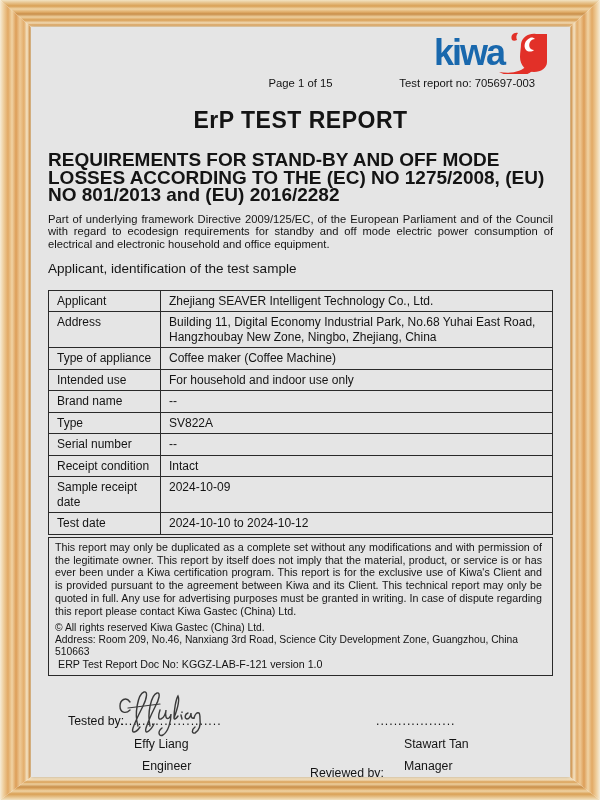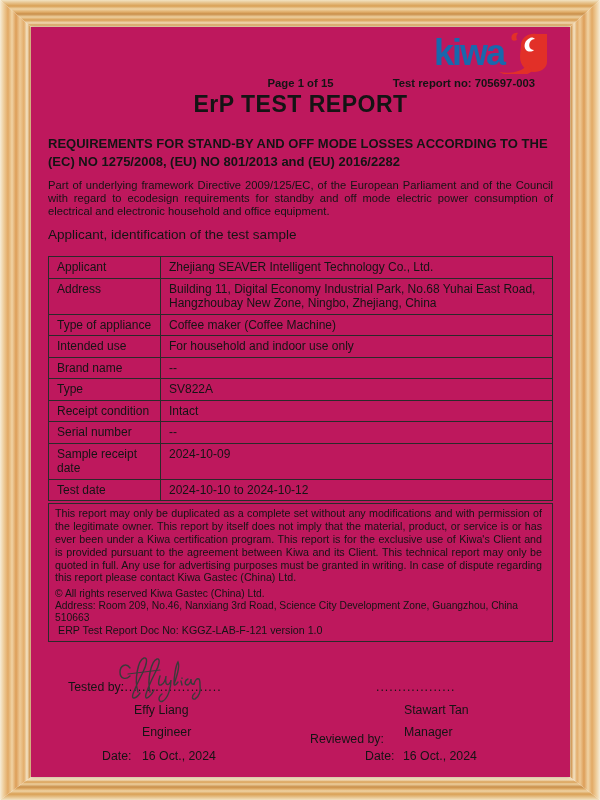--- a/index.html
+++ b/index.html
@@ -34,38 +34,38 @@
     clip-path: polygon(0 0, 100% 27px, 100% calc(100% - 23px), 0 100%); }
   .frame-right { top: 0; bottom: 0; right: 0; width: 30px;
     background: linear-gradient(to left,
       #f6ecd6 0px, #eecb97 4px, #e2a964 8px, #f0d3a4 12px, #dd9e58 16px,
       #eec995 20px, #e3ad6b 23px, #f4e3c4 26px, #d89a52 29px, #f6ecd6 30px);
     clip-path: polygon(100% 0, 100% 100%, 0 calc(100% - 23px), 0 27px); }
 
   
   .page {
     position: absolute; top: 27px; left: 31px; right: 30px; bottom: 23px;
-    background: #be185d;
+    background: #e5e5e5;
     box-shadow: 0 0 3px rgba(110, 75, 30, 0.45);
     padding: 4px 17px 0 17px;
     overflow: hidden;
   }
 
   
   .hdr { position: relative; height: 60px; }
   .logo-wrap { position: absolute; top: 1px; right: 6px; width: 112px; height: 42px; }
   .hdr-row { position: absolute; top: 46px; left: 0; right: 0; height: 14px;
-    font-size: 11.3px; font-weight: bold; }
+    font-size: 11.3px; font-weight: normal; }
   .page-info { position: absolute; left: 50%; transform: translateX(-50%); }
   .report-no { position: absolute; right: 18px; }
 
   
-  .doc-title { text-align: center; font-size: 23px;
+  .doc-title { margin-top: 16px; text-align: center; font-size: 23px;
     font-weight: bold; letter-spacing: 0.5px; line-height: 27px; }
-  .req-heading { margin-top: 17px; font-size: 13px; font-weight: bold;
+  .req-heading { margin-top: 17px; font-size: 19px; font-weight: bold;
     line-height: 17.5px; }
   .intro { margin-top: 9px; font-size: 11.2px; line-height: 12.8px;
     text-align: justify; }
   .section-heading { margin-top: 10px; font-size: 13.5px; font-weight: normal;
     line-height: 16px; }
 
   
   table.sample { margin-top: 13px; width: 100%; border-collapse: collapse;
     font-size: 12px; }
   table.sample td { border: 1px solid #2a2a2a; padding: 3px 8px;
@@ -157,26 +157,26 @@
         </tr>
         <tr>
           <td class="lbl">Brand name</td>
           <td>--</td>
         </tr>
         <tr>
           <td class="lbl">Type</td>
           <td>SV822A</td>
         </tr>
         <tr>
+          <td class="lbl">Serial number</td>
+          <td>--</td>
+        </tr>
+        <tr>
           <td class="lbl">Receipt condition</td>
           <td>Intact</td>
-        </tr>
-        <tr>
-          <td class="lbl">Serial number</td>
-          <td>--</td>
         </tr>
         <tr>
           <td class="lbl">Sample receipt date</td>
           <td>2024-10-09</td>
         </tr>
         <tr>
           <td class="lbl">Test date</td>
           <td>2024-10-10 to 2024-10-12</td>
         </tr>
       </tbody>

